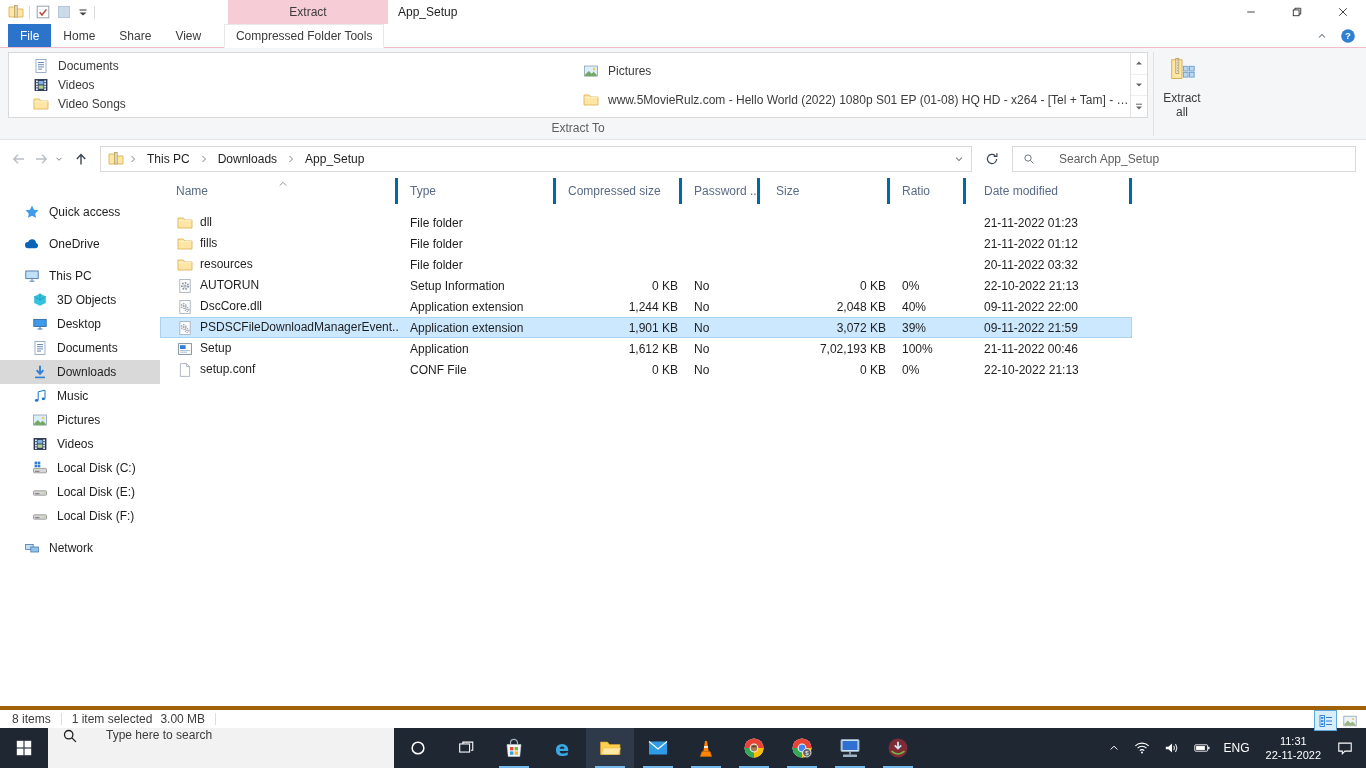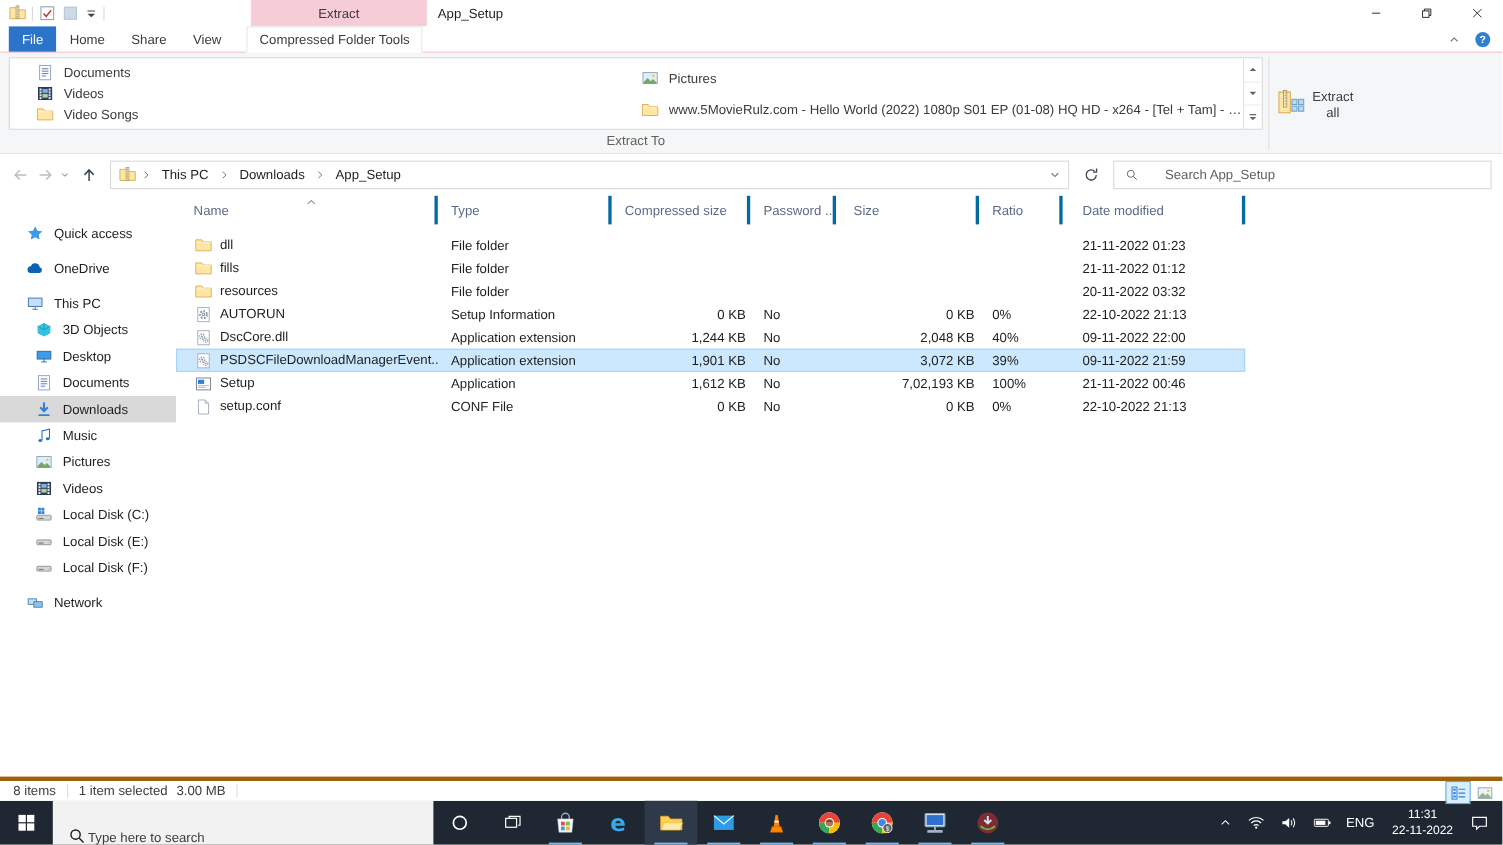--- a/index.html
+++ b/index.html
@@ -37,21 +37,21 @@
   .gcol.c1{width:560px}
   .gcol.c2{flex:1;min-width:0}
   .dest-item{display:flex;align-items:center;height:20px;gap:9px;white-space:nowrap;overflow:hidden;padding-left:24px;color:#3b3b3b}
   .gcol.c2 .dest-item{padding-left:14px}
   .dest-label{overflow:hidden;text-overflow:ellipsis}
   .gscroll{width:17px;border-left:1px solid #e3e3e3;display:flex;flex-direction:column}
   .gsbtn{flex:1;display:flex;align-items:center;justify-content:center}
   .gsbtn + .gsbtn{border-top:1px solid #eee}
   .group-label{position:absolute;left:8px;top:73px;width:1140px;text-align:center;color:#5f5f5f}
   .ribbon-vsep{position:absolute;left:1153px;top:4px;height:84px;width:1px;background:#e0e0e0}
-  .extract-all{position:absolute;left:1158px;top:8px;width:48px;height:78px;display:flex;flex-direction:row;align-items:center;gap:5px;text-align:center;color:#3b3b3b;line-height:14px}
+  .extract-all{position:absolute;left:1158px;top:8px;width:48px;height:78px;display:flex;flex-direction:column;align-items:center;gap:5px;text-align:center;color:#3b3b3b;line-height:14px}
 
   
   .addressrow{height:38px;display:flex;align-items:center;background:#fff;padding:0 10px 0 8px}
   .nav-btn{width:22px;height:24px;display:flex;align-items:center;justify-content:center}
   .nav-btn.chev{width:14px}
   .nav-btn.up{margin:0 8px 0 4px}
   .addressbox{flex:1;height:26px;border:1px solid #d9d9d9;background:#fff;display:flex;align-items:center;padding:0 2px 0 7px}
   .crumb{padding:0 7px;white-space:nowrap;color:#1e1e1e;display:flex;align-items:center;height:100%}
   .crumb-sep{display:flex;align-items:center;padding:0 1px}
   .addr-chevron{margin-left:auto;width:20px;height:100%;display:flex;align-items:center;justify-content:center}
@@ -85,21 +85,21 @@
   .statusbar{height:22px;display:flex;align-items:center;padding-left:12px;position:relative;background:#fff;border-top:4px solid #a16207;color:#3b3b3b}
   .sb-sep{width:1px;height:12px;background:#ddd;margin:0 10px}
   .sb-gap{width:8px}
   .view-toggles{position:absolute;right:6px;top:1px;display:flex;gap:3px;align-items:center}
   .vt{width:21px;height:19px;display:flex;align-items:center;justify-content:center}
   .vt.active{background:#d8eefc;outline:1px solid #5fa8dc}
 
   
   .taskbar{height:40px;background:#1f2733;display:flex;align-items:stretch;color:#fff}
   .tb-start{width:48px;display:flex;align-items:center;justify-content:center}
-  .tb-search{width:346px;background:#f2f2f2;color:#3b3b3b;display:flex;align-items:flex-end;gap:2px;padding-left:14px}
+  .tb-search{width:346px;background:#f2f2f2;color:#3b3b3b;display:flex;align-items:flex-start;gap:28px;padding-left:14px}
   .tb-btn{width:48px;display:flex;align-items:center;justify-content:center;position:relative}
   .tb-btn.active{background:#2e3a49}
   .tb-underline{position:absolute;bottom:0;left:9px;right:9px;height:2px;background:#76b9ed}
   .tray{margin-left:auto;display:flex;align-items:center;padding-right:6px}
   .tray-item{height:100%;display:flex;align-items:center;justify-content:center;padding:0 7px}
   .clock{flex-direction:column;font-size:11px;line-height:14px;text-align:center;padding:0 9px}
 </style>
 </head>
 <body>
 

